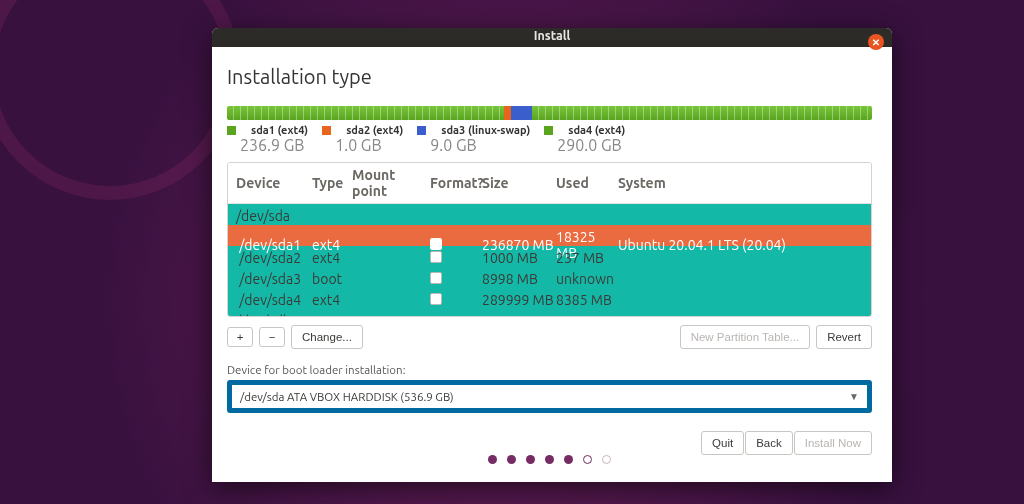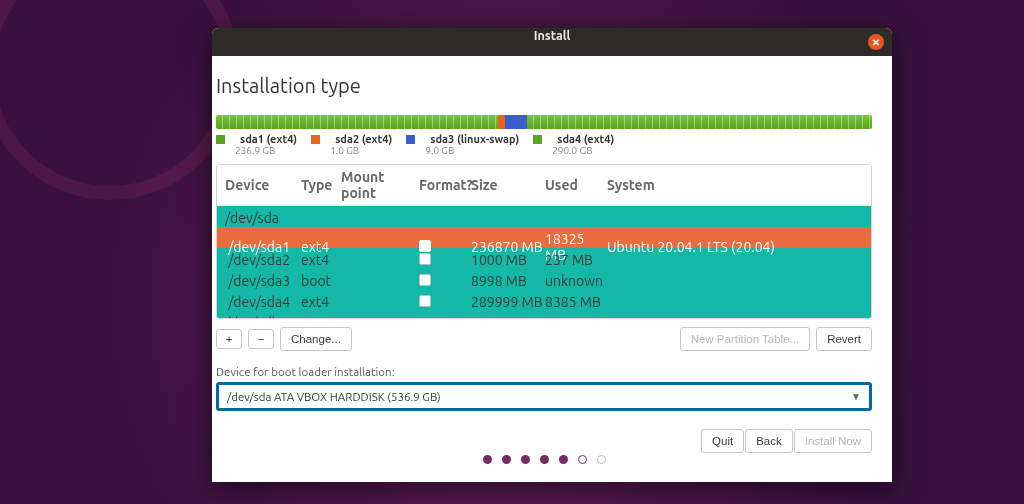--- a/index.html
+++ b/index.html
@@ -19,49 +19,49 @@
   .titlebar {
     background:#2d2b28; color:#e8e6e3; height:28px;
     display:flex; align-items:flex-start; justify-content:center;
     font-size:12.5px; font-weight:600; position:relative;
   }
   .close-btn {
     position:absolute; right:8px; top:6px; width:16px; height:16px;
     background:#e95420; border-radius:50%; display:flex; align-items:center; justify-content:center;
     color:#fff; font-size:10px; cursor:pointer;
   }
-  .content { padding:18px 20px 8px 4px; flex:1; display:flex; flex-direction:column; }
+  .content { padding:18px 20px 8px 15px; flex:1; display:flex; flex-direction:column; }
   .page-title { font-size:20px; font-weight:400; color:#333; margin-bottom:18px; }
   .bar { display:flex; height:14px; border-radius:2px; overflow:hidden; margin-bottom:4px; }
   .seg { height:100%; position:relative; }
   .seg.g  { background:linear-gradient(#77c63a,#5aa41f); }
   .seg.o  { background:#e9641c; }
   .seg.b  { background:#3a5fcd; }
   .seg .ticks { position:absolute; inset:0; background:repeating-linear-gradient(90deg, rgba(255,255,255,0) 0 6px, rgba(255,255,255,0.35) 6px 7px); }
   .legend { display:flex; gap:14px; font-size:10.5px; color:#555; margin-bottom:8px; }
   .legend .item { display:flex; flex-direction:column; }
   .legend .top { display:flex; align-items:center; gap:15px; font-weight:700; color:#333; font-size:11px;}
   .sq { width:9px; height:9px; display:inline-block; }
   .sq.g{background:#5aa41f;} .sq.o{background:#e9641c;} .sq.b{background:#3a5fcd;}
-  .sub { color:#888; font-size:10px; margin-left:19px; }
+  .sub { color:#888; font-size:16px; margin-left:13px; }
   .table { border:1px solid #d5d2cf; border-radius:3px; overflow:hidden; }
   .thead, .row { display:grid; grid-template-columns:76px 40px 78px 52px 74px 62px 1fr; font-size:14px; align-items:center; padding:4px 8px; }
   .thead { background:#fff; color:#6b6864; font-weight:600; border-bottom:1px solid #e6e2df; }
   .rows { height:112px; overflow:hidden; background:#14b8a6; }
   .row { color:#3c3a37; height:21px; }
   .row.sel { background:#e96b3f; color:#fff; }
   .ck { width:12px; height:12px; border:1px solid #bdb9b6; border-radius:2px; background:#fff; display:inline-block;}
   .row.sel .ck { border-color:#fff; }
   .toolbar { display:flex; gap:6px; margin-top:8px; align-items:center; }
   .btn { border:1px solid #c9c5c1; background:#fff; border-radius:3px; font-size:11.5px; color:#3c3a37; padding:5px 10px; cursor:pointer; }
   .btn.ico { width:26px; padding:3px 0; text-align:center; }
   .btn.disabled { color:#b9b5b2; }
   .spacer { flex:1; }
   .field-label { font-size:11.5px; color:#555; margin-top:14px; margin-bottom:4px; }
-  .combo { border:3px solid #0369a1; border-radius:3px; display:flex; align-items:center; padding:5px 8px; font-size:11.5px; color:#3c3a37; }
+  .combo { border:5px solid #0369a1; border-radius:3px; display:flex; align-items:center; padding:5px 8px; font-size:11.5px; color:#3c3a37; }
   .combo .arrow { margin-left:auto; color:#6a6763; font-size:10px; }
   .nav-buttons { display:flex; gap:1px; justify-content:flex-end; margin-top:18px; }
   .dots { display:flex; gap:10px; justify-content:center; margin-top:auto; padding-bottom:10px; }
   .dot { width:9px; height:9px; border-radius:50%; background:#772b64; }
   .dot.current { background:#fff; border:1.5px solid #772b64; box-sizing:border-box; }
   .dot.future { background:#fff; border:1.5px solid #c9b3c4; box-sizing:border-box; }
 </style>
 </head>
 <body>
 

